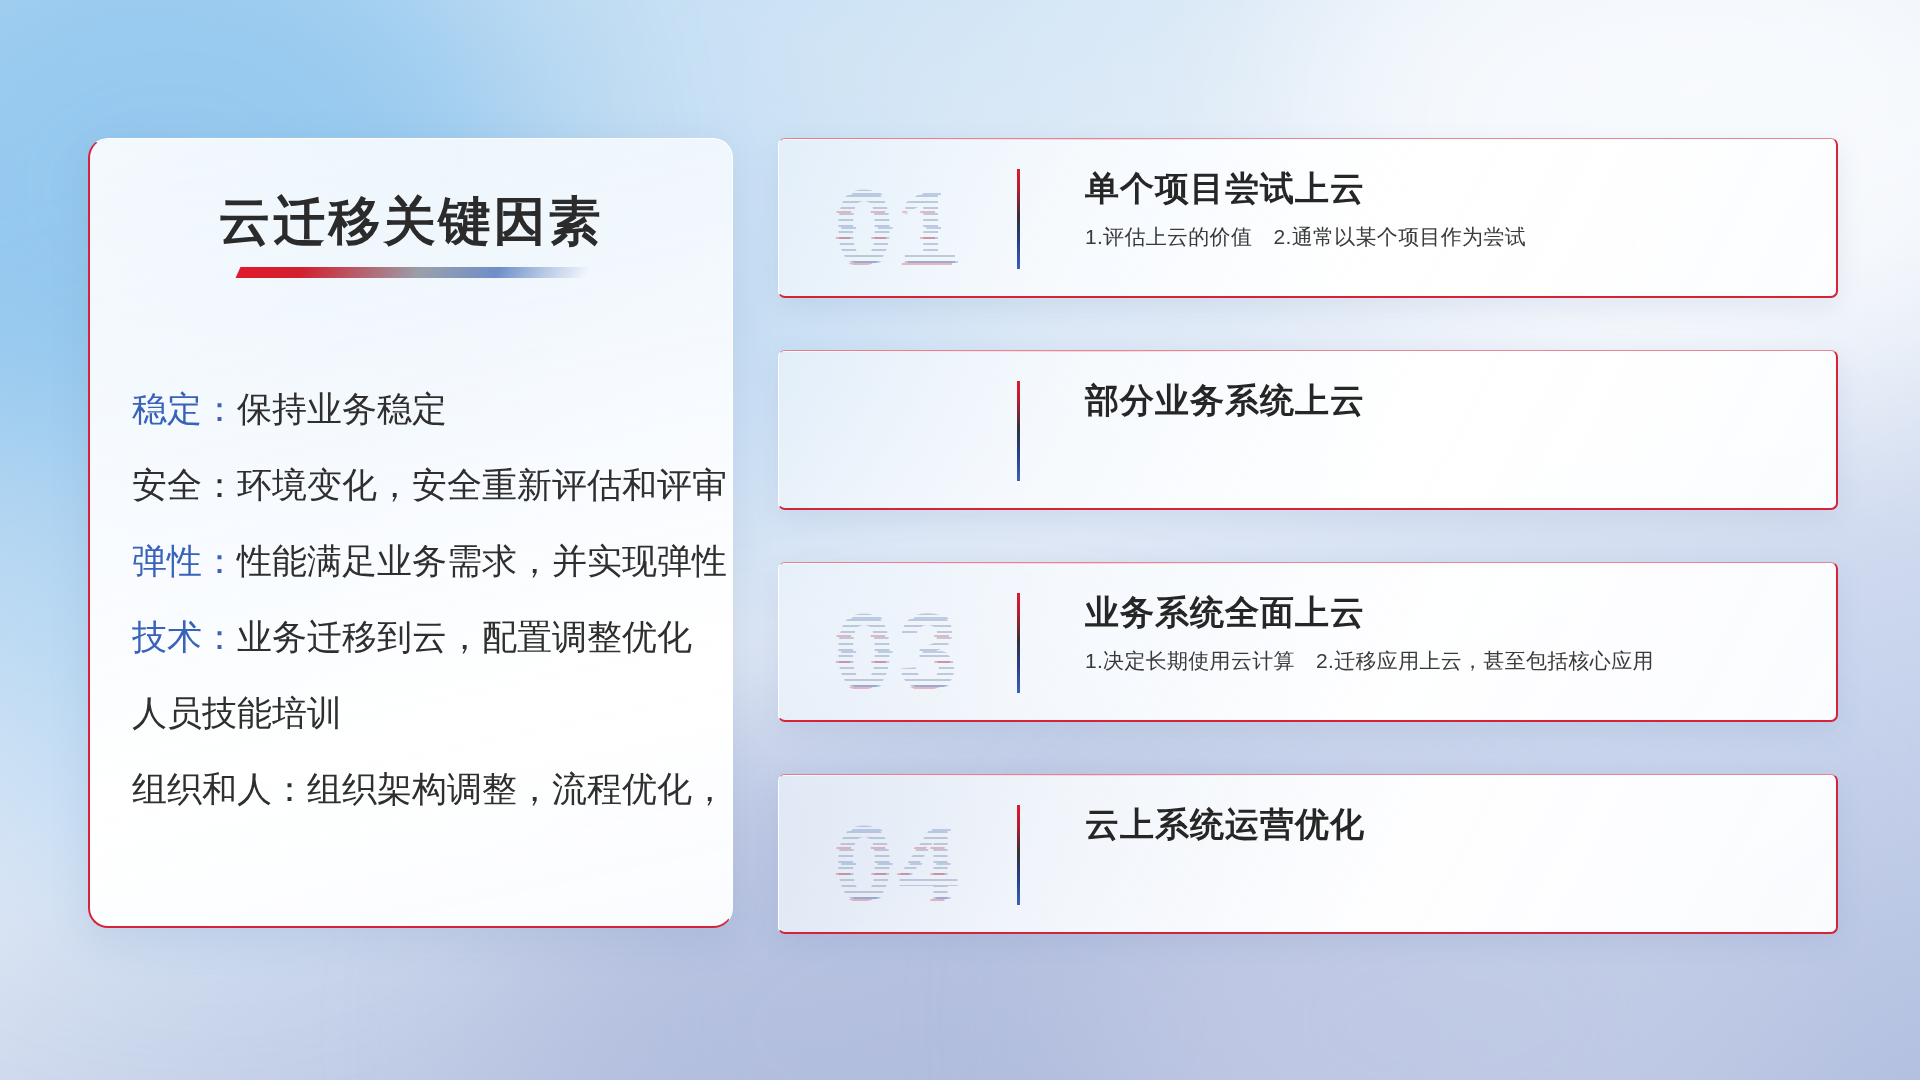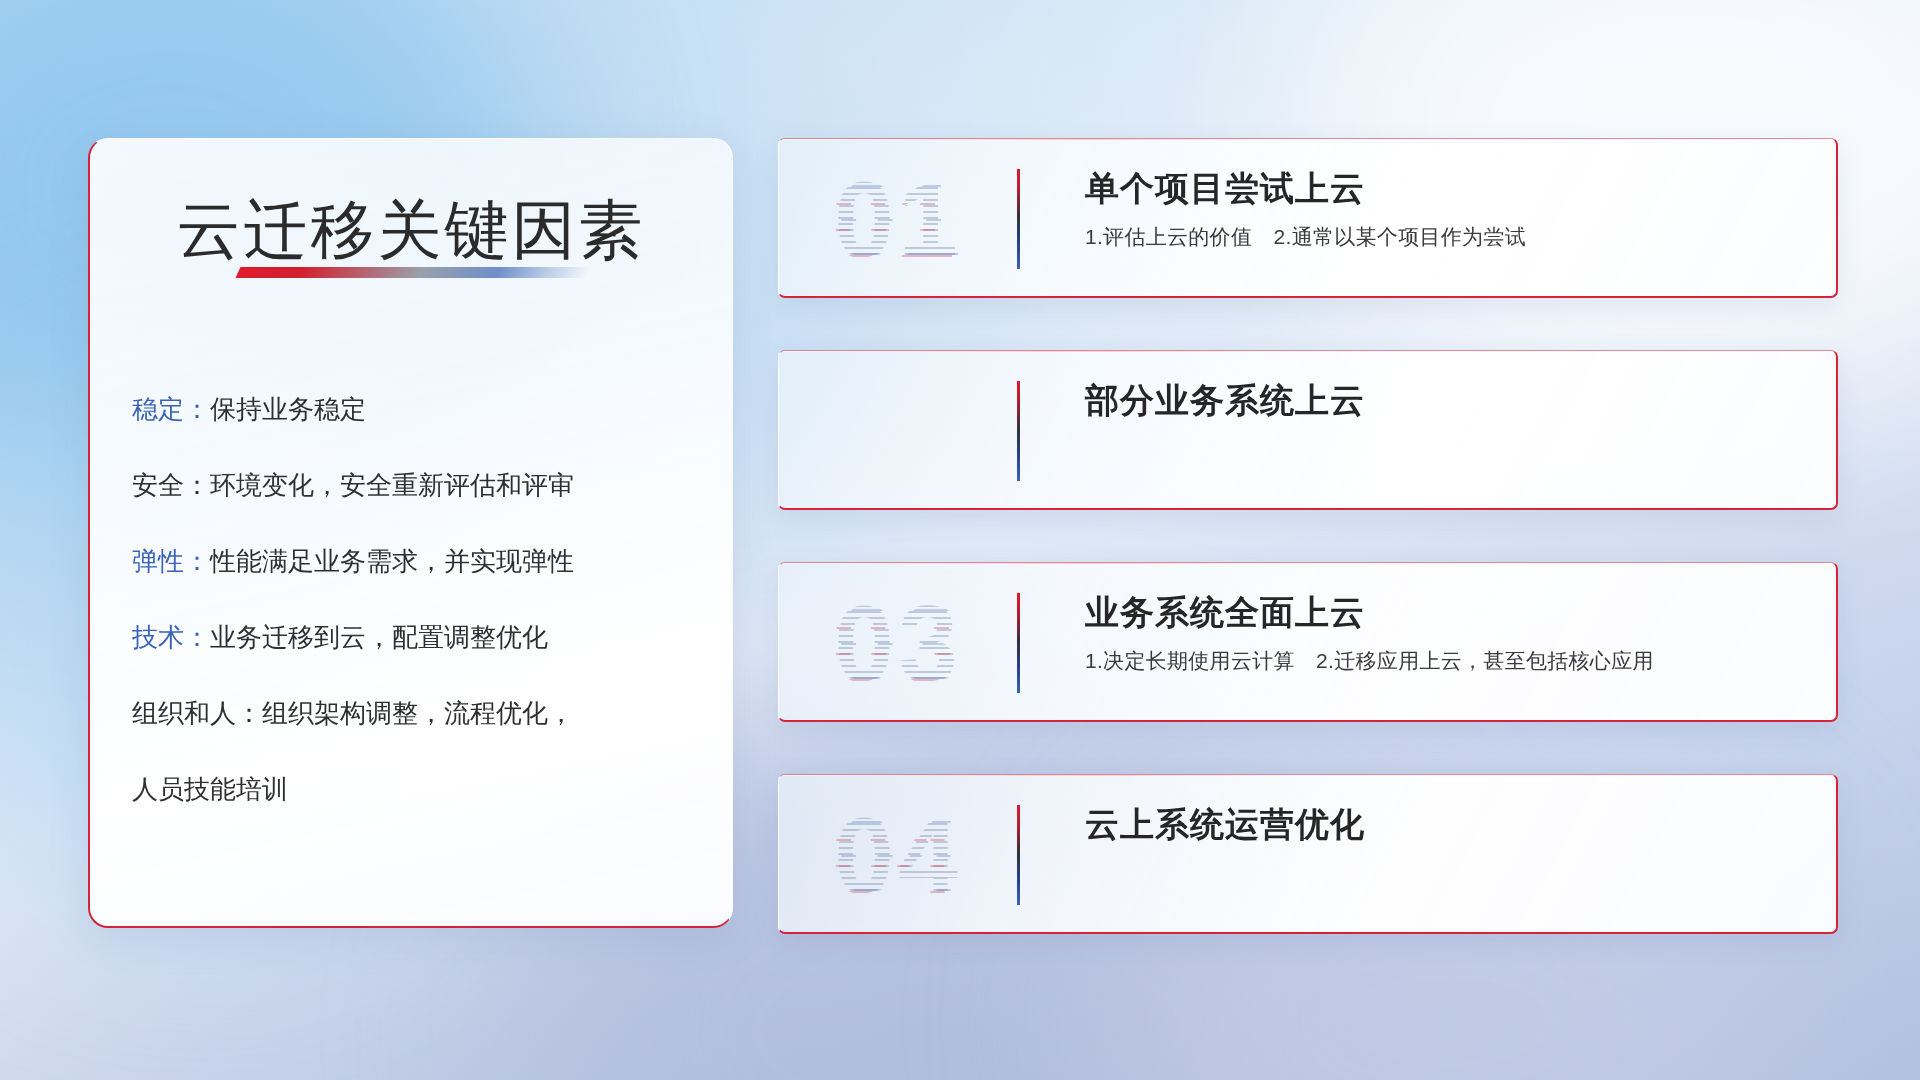--- a/index.html
+++ b/index.html
@@ -35,30 +35,30 @@
     box-shadow:0 10px 40px rgba(90,120,170,0.14);
     overflow:hidden;
   }
   .left-panel::before{
     content:""; position:absolute; inset:0; border-radius:20px;
     background:linear-gradient(135deg, rgba(255,255,255,0.55), rgba(255,255,255,0) 45%);
     pointer-events:none;
   }
   .panel-title {
     position:absolute; left:0; right:0; top:48px; text-align:center;
-    font-size:64px; font-weight:normal; letter-spacing:3px; color:#2b2b2b;
+    font-size:52px; font-weight:bold; letter-spacing:3px; color:#2b2b2b;
   }
   .title-rule {
     position:absolute; left:148px; top:128px; width:350px; height:11px;
     transform:skewX(-24deg);
     background:linear-gradient(90deg,#e01a2b 0%, #d2202f 18%, #9aa0ab 52%, #6f8ec9 74%, #b9cbe6 88%, rgba(220,232,246,0) 100%);
   }
   .factor-list { position:absolute; left:42px; right:30px; top:232px; }
   .factor-row {
-    font-size:26px; line-height:76px; color:#2f2f2f; white-space:nowrap;
+    font-size:35px; line-height:76px; color:#2f2f2f; white-space:nowrap;
   }
   .factor-label { color:#2f2f2f; }
   .factor-label.accent { color:#3963b8; }
 
   
   .cards { position:absolute; left:778px; top:138px; width:1060px; }
   .step-card {
     position:relative; height:160px; margin-bottom:52px; border-radius:7px;
     background:linear-gradient(118deg, rgba(236,244,251,0.70) 0%, rgba(248,251,254,0.88) 26%, rgba(255,255,255,0.98) 60%, rgba(252,253,255,0.96) 100%);
     border-top:1.5px solid rgba(214,35,58,0.55);
@@ -66,21 +66,21 @@
     border-bottom:2px solid #d6233a;
     border-left:1px solid rgba(255,255,255,0.9);
     box-shadow:0 8px 26px rgba(96,124,172,0.13);
     overflow:hidden;
   }
   .step-card::after{
     content:""; position:absolute; left:0; top:-1.5px; width:46%; height:2px;
     background:linear-gradient(90deg, rgba(255,255,255,0.98) 0%, rgba(247,205,211,0.85) 65%, rgba(214,35,58,0.0) 100%);
   }
   .card-number {
-    position:absolute; left:24px; top:12px; width:190px; height:136px;
+    position:absolute; left:24px; top:20px; width:190px; height:136px;
     display:flex; align-items:center; justify-content:center;
     font-size:108px; font-weight:bold; letter-spacing:4px;
     color:transparent; user-select:none;
     background-image:repeating-linear-gradient(
         180deg,
         rgba(150,165,190,0.55) 0px, rgba(150,165,190,0.55) 2px,
         rgba(255,255,255,0) 2px, rgba(255,255,255,0) 6px);
     -webkit-background-clip:text; background-clip:text;text-align:right;
   }
   .card-number .glitch-a, .card-number .glitch-b {
@@ -132,24 +132,24 @@
     <div class="factor-row">
       <span class="factor-label">安全：</span><span class="factor-text">环境变化，安全重新评估和评审</span>
     </div>
     <div class="factor-row">
       <span class="factor-label accent">弹性：</span><span class="factor-text">性能满足业务需求，并实现弹性</span>
     </div>
     <div class="factor-row">
       <span class="factor-label accent">技术：</span><span class="factor-text">业务迁移到云，配置调整优化</span>
     </div>
     <div class="factor-row">
-      <span class="factor-label">组织和人：</span><span class="factor-text">组织架构调整，流程优化，</span>
+      <span class="factor-label"></span><span class="factor-text">人员技能培训</span>
     </div>
     <div class="factor-row">
-      <span class="factor-label"></span><span class="factor-text">人员技能培训</span>
+      <span class="factor-label">组织和人：</span><span class="factor-text">组织架构调整，流程优化，</span>
     </div>
   </div>
 </section>
 
 <section class="cards">
 
   <article class="step-card">
     <div class="card-number">
       <span class="glitch-a">01</span>
       <span class="glitch-b">01</span>

